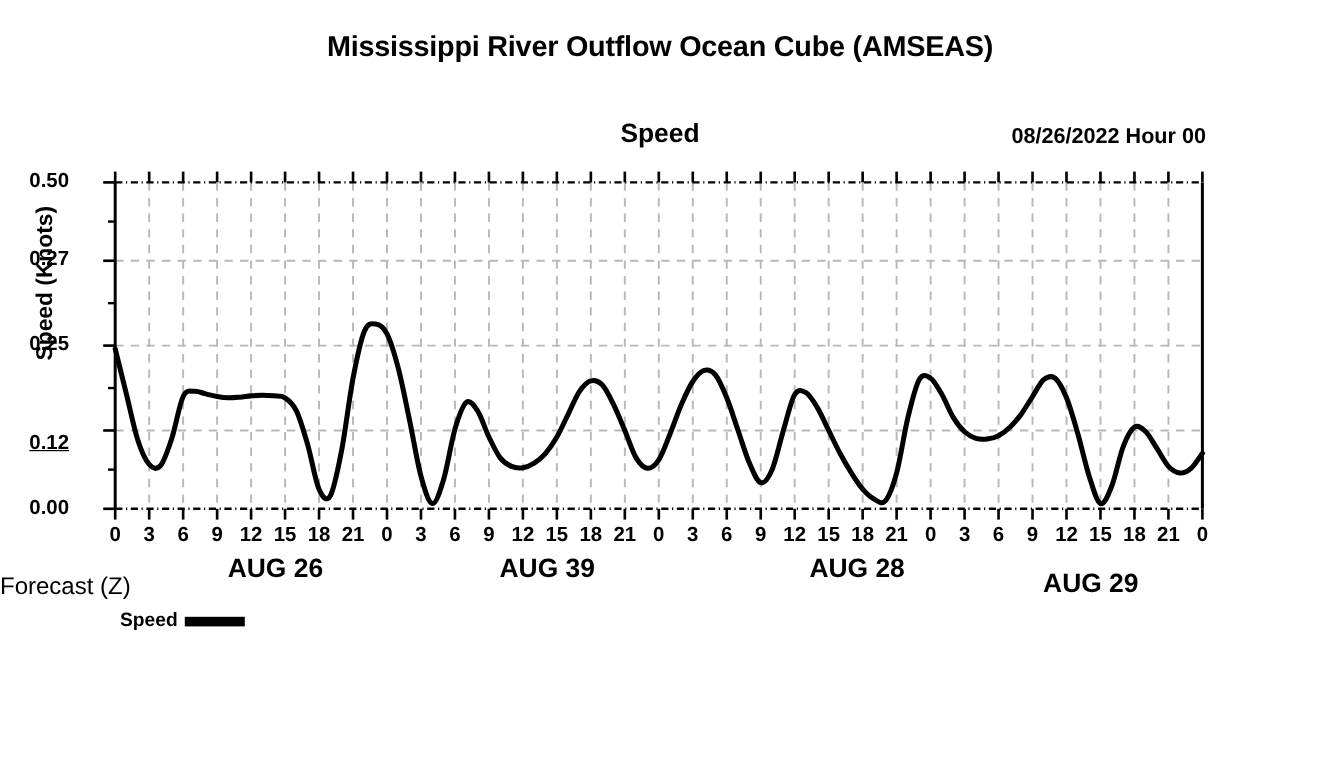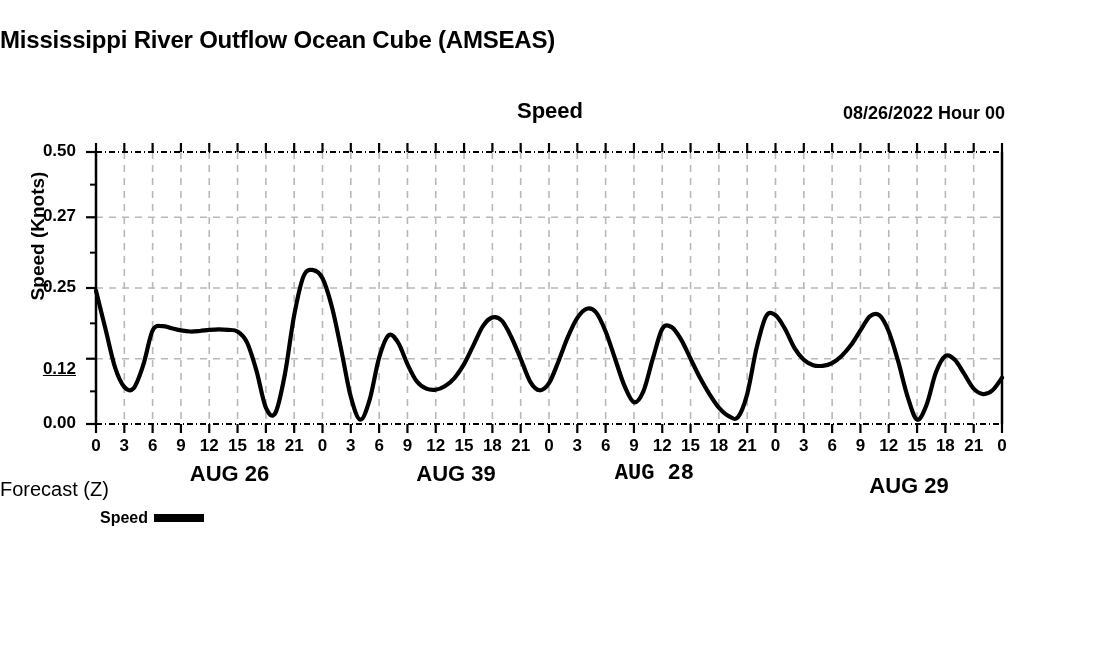--- a/index.html
+++ b/index.html
@@ -19,21 +19,21 @@
     position: absolute;
     left: 0; top: 0;
     width: 1100px;
     height: 650px;
   }
   .title-top {
     position: absolute;
     left: 0;
     top: 26px;
     width: 1100px;
-    text-align: left;
+    text-align: center;
     font-size: 24px;
     font-weight: bold;
     letter-spacing: -0.2px;
   }
   .meta-depth {
     position: absolute;
     left: 100px;
     top: 72px;
     font-size: 18px;
     font-weight: bold;
@@ -76,21 +76,21 @@
     left: 0;
     top: 478px;
     width: 1100px;
     text-align: left;
     font-size: 20px;
     font-weight: normal;
   }
   .ytick-label {
     position: absolute;
     width: 70px;
-    text-align: right;
+    text-align: center;
     font-size: 17px;
     font-weight: bold;
   }
   .xtick-label {
     position: absolute;
     width: 30px;
     text-align: center;
     font-size: 17px;
     font-weight: bold;
   }
@@ -295,21 +295,21 @@
       <div class="xtick-label" style="left: 845.438px; top: 436px;">9</div>
       <div class="xtick-label" style="left: 873.75px; top: 436px;">12</div>
       <div class="xtick-label" style="left: 902.062px; top: 436px;">15</div>
       <div class="xtick-label" style="left: 930.375px; top: 436px;">18</div>
       <div class="xtick-label" style="left: 958.688px; top: 436px;">21</div>
       <div class="xtick-label" style="left: 987px; top: 436px;">0</div>
     </div>
   <div id="day-layer">
       <div class="day-label" style="left: 149.25px; top: 461px;">AUG 26</div>
       <div class="day-label" style="left: 375.75px; top: 461px;">AUG 39</div>
-      <div class="day-label" style="left: 574px; top: 461px; font-family: Liberation Mono, monospace;">AUG 28</div>
+      <div class="day-label" style="left: 634px; top: 461px;">AUG 28</div>
       <div class="day-label" style="left: 828.75px; top: 461px; margin-top: 12px;">AUG 29</div>
     </div>
 
   <div class="legend">
     <span class="legend-text">Speed</span>
     <span class="legend-swatch" id="legend-swatch" style="background: rgb(0, 0, 0);"></span>
   </div>
 
 </div>
 

